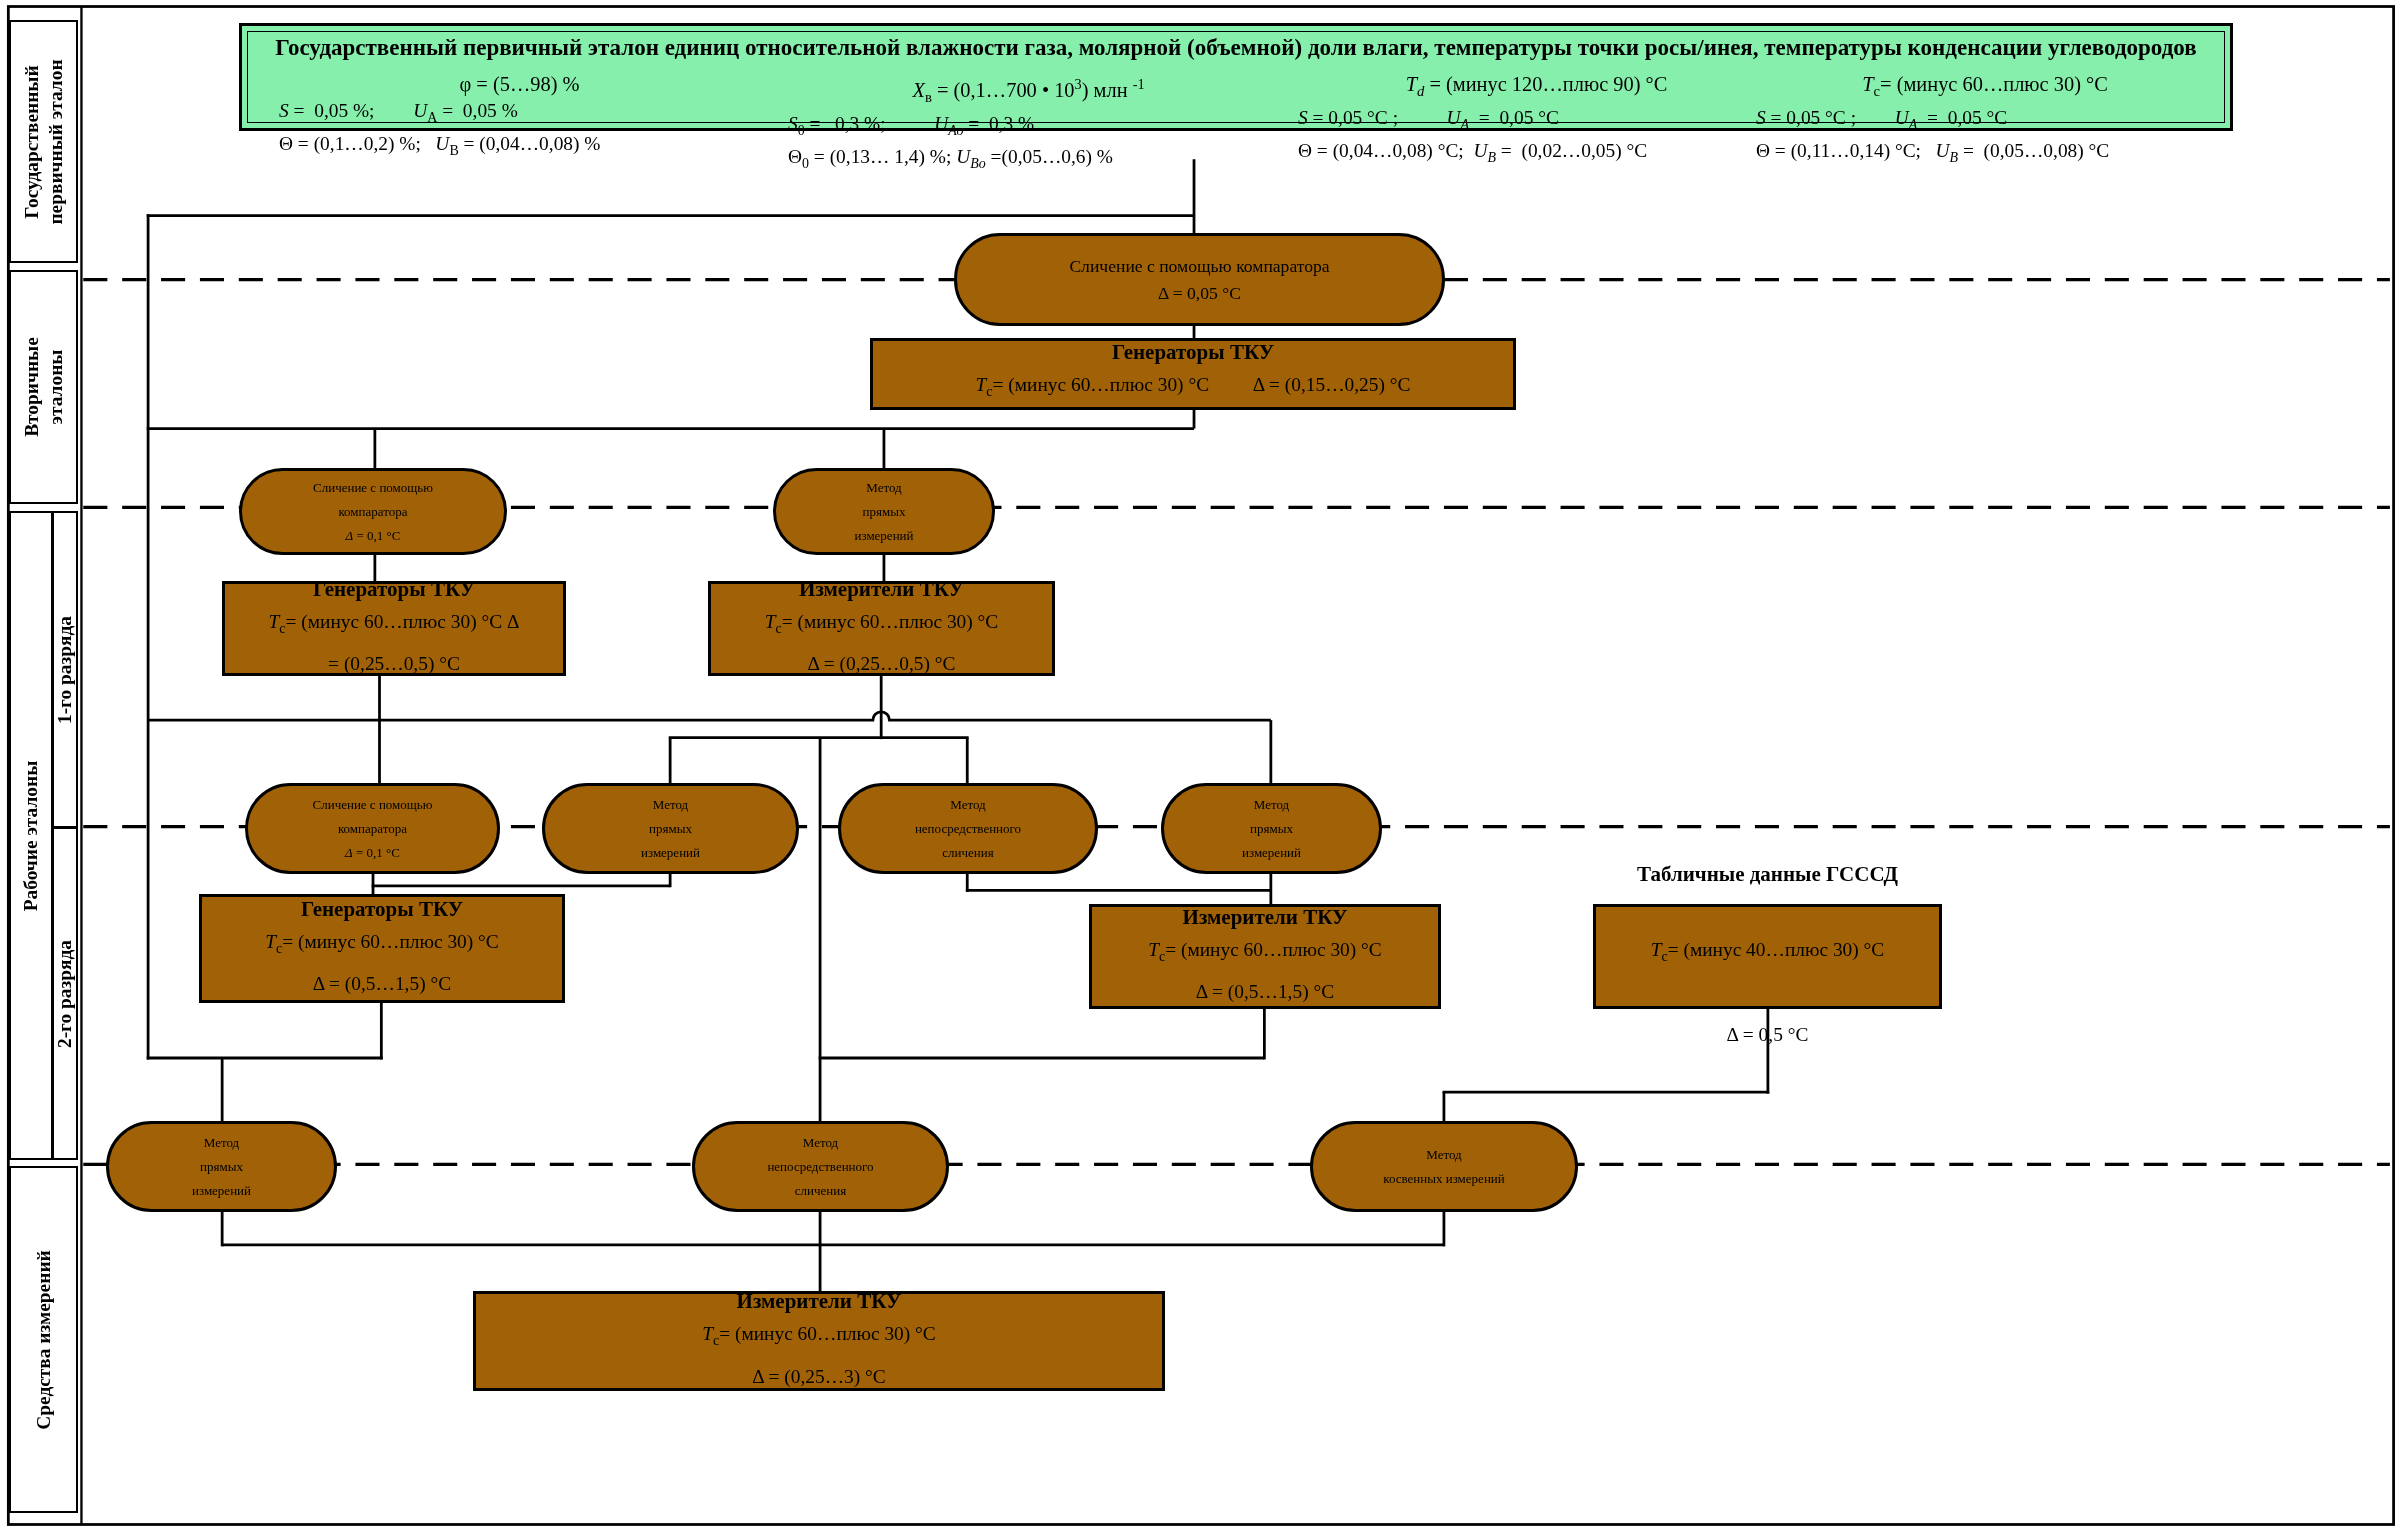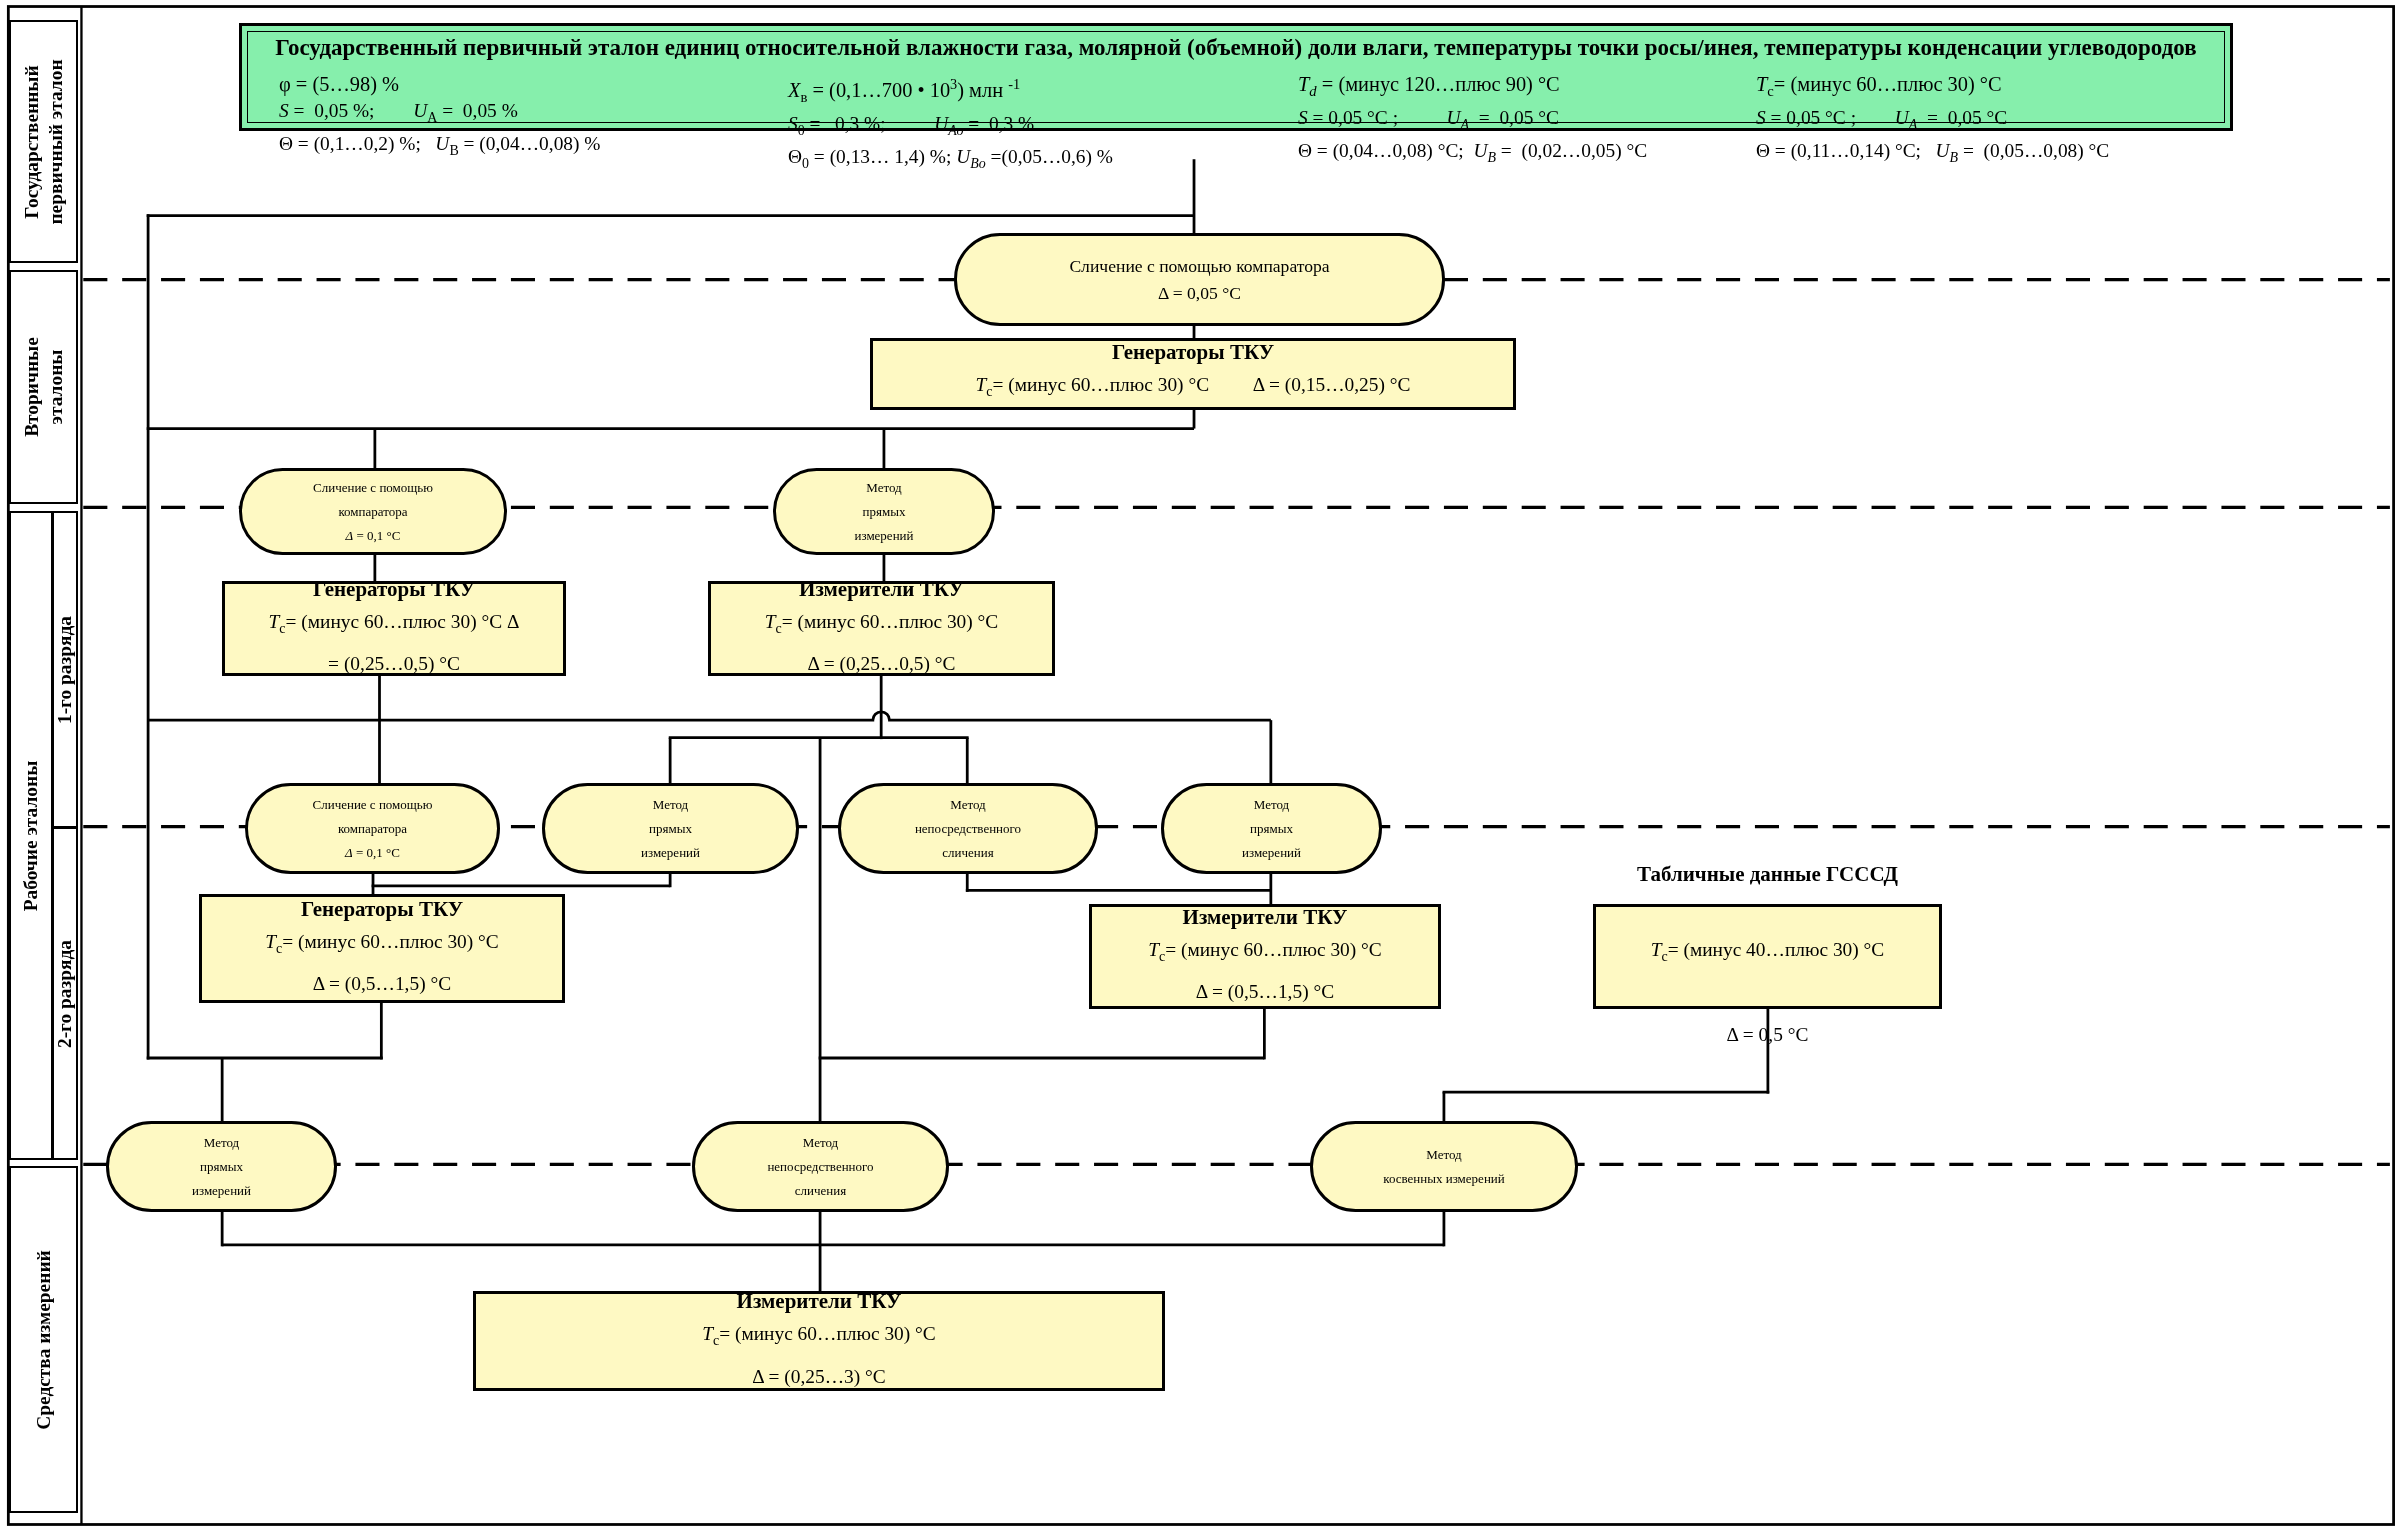--- a/index.html
+++ b/index.html
@@ -2,40 +2,40 @@
 <html lang="ru" style="font-size:15px"><head>
 <meta charset="utf-8">
 <style>
   html,body{margin:0;padding:0;background:#e8e8e8;}
   #page{
     position:relative;width:2401px;height:1531px;background:#ffffff;
     font-family:"Liberation Serif","DejaVu Serif",serif;color:#000;
     overflow:hidden;
   }
   #wires{position:absolute;left:0;top:0;z-index:1;}
-  .shape{position:absolute;z-index:2;background:#fef9c3;box-sizing:border-box;
+  .shape{position:absolute;z-index:2;background:#a16207;box-sizing:border-box;
          display:flex;flex-direction:column;align-items:center;justify-content:center;text-align:center;}
   .box{border:3.7px solid #000;}
   .oval{border:3.7px solid #000;border-radius:46px;}
   .btitle{font-weight:bold;font-size:21px;line-height:29px;white-space:pre;}
   .bline{font-size:19.4px;line-height:36px;white-space:pre;}
   .oline{font-size:13px;line-height:24px;white-space:pre;}
   .oline-lg{font-size:17.6px;line-height:27px;white-space:pre;}
   .s-i{font-style:italic;}
   .s-sub{vertical-align:sub;font-size:0.72em;}
   .s-subi{vertical-align:sub;font-size:0.72em;font-style:italic;}
   .s-sup{vertical-align:super;font-size:0.70em;}
   
   #hdr{position:absolute;left:239px;top:23px;width:1994px;height:108px;z-index:2;
        background:#86efac;border:3.7px solid #000;box-sizing:border-box;}
   #hdr-inner{position:absolute;left:4.6px;top:4.6px;right:4.6px;bottom:4.6px;border:1.9px solid #000;}
   #hdr-title{position:absolute;left:0;right:0;top:9.3px;text-align:center;
              font-weight:bold;font-size:23px;}
   .hcol{position:absolute;top:44px;height:81px;}
-  .hr1{font-size:20.4px;line-height:28px;white-space:pre;}
+  .hr1{text-align:center;font-size:20.4px;line-height:28px;white-space:pre;}
   .hr2,.hr3{text-align:left;font-size:19.4px;line-height:26px;white-space:pre;}
   
   .band{position:absolute;left:9.3px;width:69px;background:#fff;border:2.8px solid #000;
         box-sizing:border-box;z-index:2;}
   .vlabel{position:absolute;left:50%;top:50%;transform:translate(-50%,-50%) rotate(-90deg);
           white-space:nowrap;text-align:center;font-weight:bold;font-size:19.4px;line-height:24px;}
 </style>
 </head>
 <body>
 

